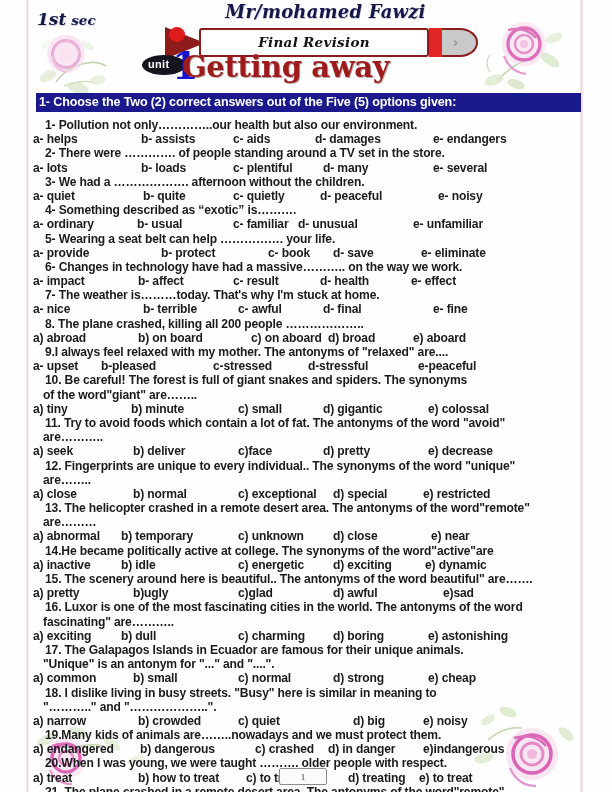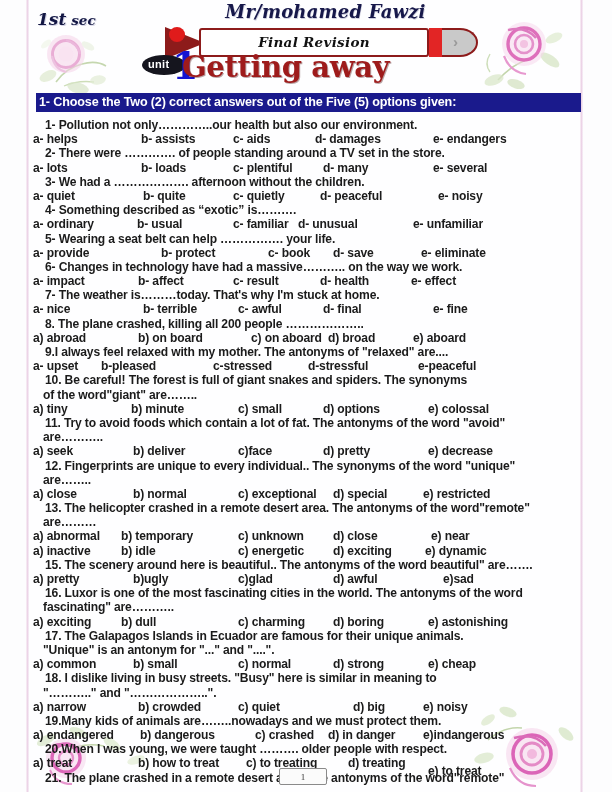--- a/index.html
+++ b/index.html
@@ -442,21 +442,21 @@
         <span style="left: 180px;">c-stressed</span>
         <span style="left: 275px;">d-stressful</span>
         <span style="left: 385px;">e-peaceful</span>
       </div>
       <div class="qline stem"> 10. Be careful! The forest is full of giant snakes and spiders. The synonyms</div>
       <div class="qline cont">of the word"giant" are……..</div>
       <div class="qline opts">
         <span style="left: 0px;">a) tiny</span>
         <span style="left: 98px;">b) minute</span>
         <span style="left: 205px;">c) small</span>
-        <span style="left: 290px;">d) options</span>
+        <span style="left: 290px;">d) gigantic</span>
         <span style="left: 395px;">e) colossal</span>
       </div>
       <div class="qline stem">11. Try to avoid foods which contain a lot of fat. The antonyms of the word "avoid"</div>
       <div class="qline cont">are………..</div>
       <div class="qline opts">
         <span style="left: 0px;">a) seek</span>
         <span style="left: 100px;">b) deliver</span>
         <span style="left: 205px;">c)face</span>
         <span style="left: 290px;">d) pretty</span>
         <span style="left: 395px;">e) decrease</span>
@@ -472,20 +472,21 @@
       </div>
       <div class="qline stem">13. The helicopter crashed in a remote desert area. The antonyms of the word"remote"</div>
       <div class="qline cont">are………</div>
       <div class="qline opts">
         <span style="left: 0px;">a) abnormal</span>
         <span style="left: 88px;">b) temporary</span>
         <span style="left: 205px;">c) unknown</span>
         <span style="left: 300px;">d) close</span>
         <span style="left: 398px;">e) near</span>
       </div>
+      <div class="qline stem">14.He became politically active at college. The synonyms of the word"active"are</div>
       <div class="qline opts">
         <span style="left: 0px;">a) inactive</span>
         <span style="left: 88px;">b) idle</span>
         <span style="left: 205px; text-align: right;">c) energetic</span>
         <span style="left: 300px;">d) exciting</span>
         <span style="left: 392px;">e) dynamic</span>
       </div>
       <div class="qline stem">15. The scenery around here is beautiful.. The antonyms of the word beautiful" are…….</div>
       <div class="qline opts">
         <span style="left: 0px;">a) pretty</span>
@@ -528,20 +529,20 @@
         <span style="left: 222px;">c) crashed</span>
         <span style="left: 295px;">d) in danger</span>
         <span style="left: 390px;">e)indangerous</span>
       </div>
       <div class="qline stem">20.When I was young, we were taught ………. older people with respect.</div>
       <div class="qline opts">
         <span style="left: 0px;">a) treat</span>
         <span style="left: 105px;">b) how to treat</span>
         <span style="left: 213px;">c) to treating</span>
         <span style="left: 315px;">d) treating</span>
-        <span style="left: 395px; margin-top: 8px;">e) to treat</span>
+        <span style="left: 386px;">e) to treat</span>
       </div>
       <div class="qline stem">21.  The plane crashed in a remote desert area. The antonyms of the word"remote"</div>
     </div>
 
   <div class="page-num">1</div>
 
 </div>
 
 </body></html>

